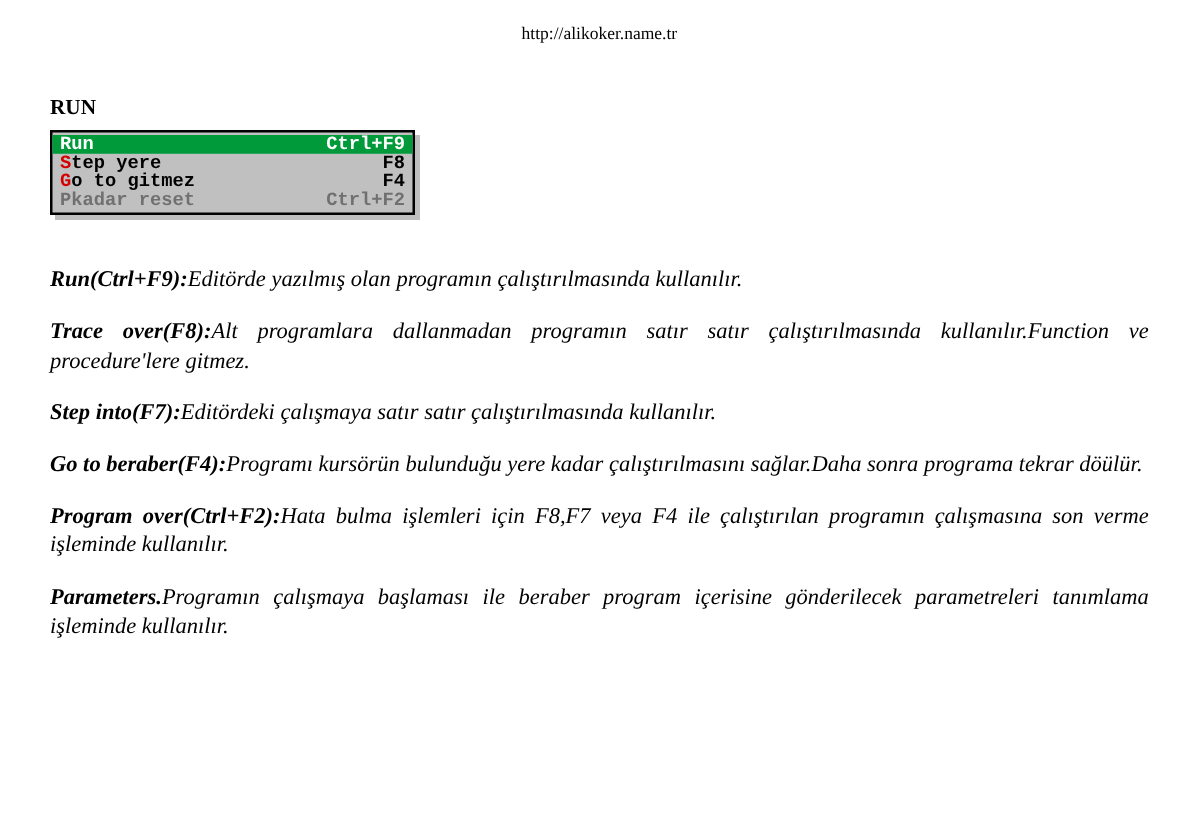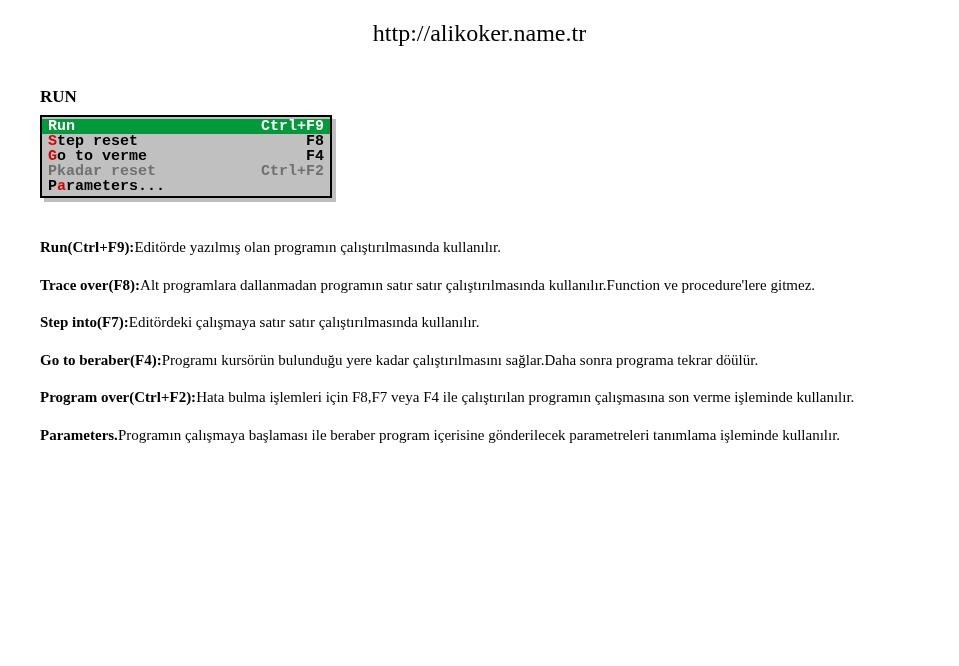--- a/index.html
+++ b/index.html
@@ -6,21 +6,21 @@
     margin: 0;
     padding: 20px 40px;
     font-family: "Times New Roman", Times, serif;
     background: #fff;
     color: #000;
     width: 959px;
     box-sizing: border-box;
   }
   .header-url {
     text-align: center;
-    font-size: 24px;
+    font-size: 14px;
     margin-bottom: 40px;
   }
   .section-title {
     font-weight: bold;
     font-size: 17px;
     margin-bottom: 8px;
   }
   .menu-box {
     background: #c0c0c0;
     border: 2px solid #000;
@@ -49,56 +49,53 @@
   .menu-row.selected .accel-letter {
     color: #fff;
   }
   .menu-row.disabled {
     color: #707070;
   }
   .menu-row.disabled .accel-letter {
     color: #707070;
   }
   .para {
-    font-size: 15px;
+    font-size: 18px;
     line-height: 1.3;
     margin: 0 0 18px 0;
     text-align: justify;
+    font-style: italic;
   }
   .term {
     font-weight: bold;
   }
 </style>
 </head>
 <body>
 
 <div class="header-url">http://alikoker.name.tr</div>
 
 <div class="section-title">RUN</div>
 
 <div class="menu-box">
   <div class="menu-row selected">
     <span><span class="accel-letter">R</span><span>un</span></span>
     <span>Ctrl+F9</span>
   </div>
   <div class="menu-row">
-    <span><span class="accel-letter">S</span><span>tep reset</span></span>
+    <span><span class="accel-letter">S</span><span>tep yere</span></span>
     <span>F8</span>
   </div>
   <div class="menu-row">
-    <span><span class="accel-letter">G</span><span>o to verme</span></span>
+    <span><span class="accel-letter">G</span><span>o to gitmez</span></span>
     <span>F4</span>
   </div>
   <div class="menu-row disabled">
     <span><span class="accel-letter">P</span><span>kadar reset</span></span>
     <span>Ctrl+F2</span>
-  </div>
-  <div class="menu-row">
-    <span><span>P</span><span class="accel-letter">a</span><span>rameters...</span></span>
-    <span></span>
   </div>
 </div>
 
 <p class="para"><span class="term">Run(Ctrl+F9):</span><span>Editörde yazılmış olan programın çalıştırılmasında kullanılır.</span></p>
 
 <p class="para"><span class="term">Trace over(F8):</span><span>Alt programlara dallanmadan programın satır satır çalıştırılmasında kullanılır.Function ve procedure'lere gitmez.</span></p>
 
 <p class="para"><span class="term">Step into(F7):</span><span>Editördeki çalışmaya satır satır çalıştırılmasında kullanılır.</span></p>
 
 <p class="para"><span class="term">Go to beraber(F4):</span><span>Programı kursörün bulunduğu yere kadar  çalıştırılmasını sağlar.Daha sonra programa tekrar döülür.</span></p>

